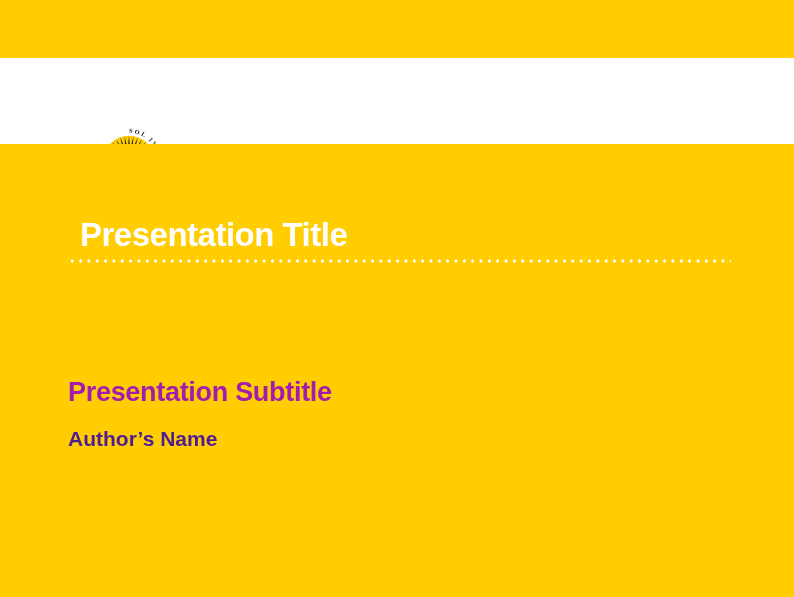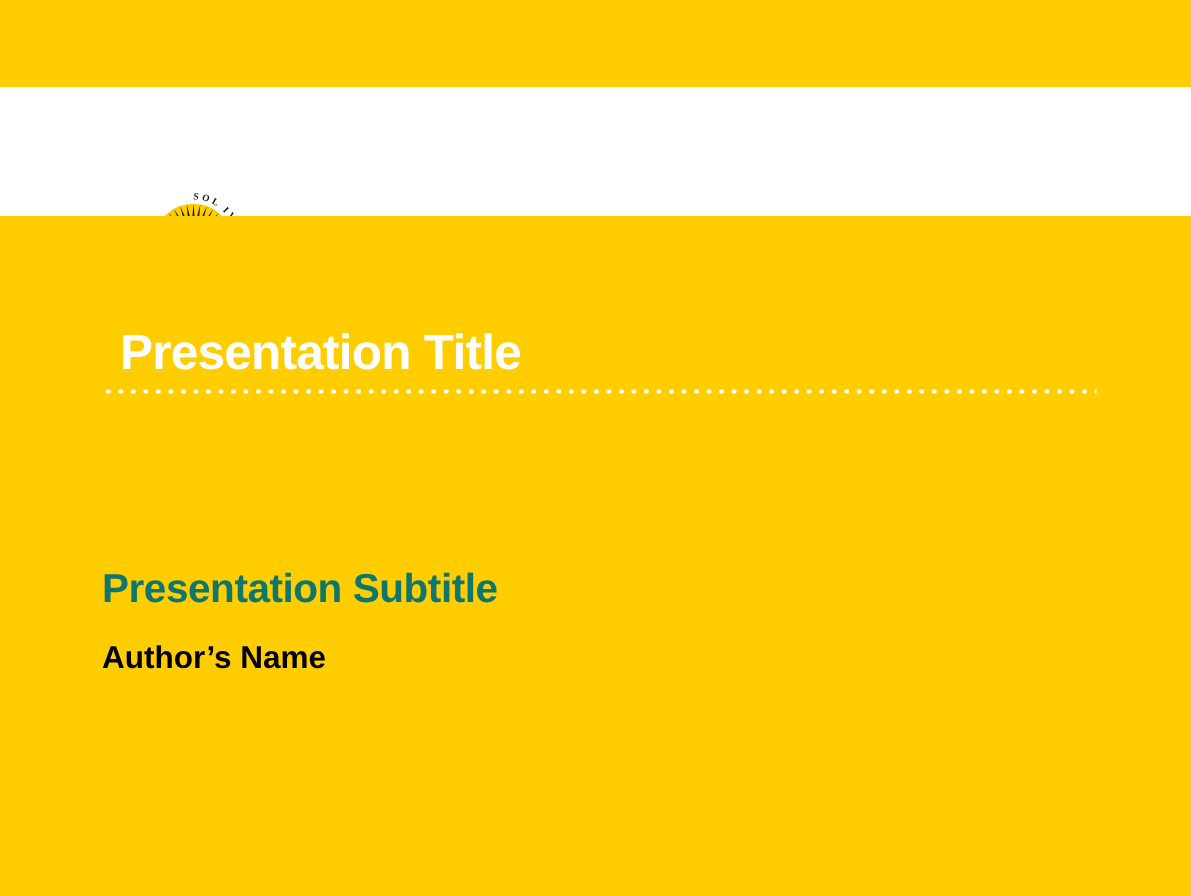--- a/index.html
+++ b/index.html
@@ -67,31 +67,31 @@
     background-position: left center;
   }
   .subtitle {
     position: absolute;
     left: 68px; top: 377px;
     margin: 0;
     font-size: 27px;
     font-weight: bold;
     letter-spacing: -0.3px;
     line-height: 1.15;
-    color: #0f766e;
+    color: #a21caf;
     white-space: nowrap;
   }
   .author {
     position: absolute;
     left: 68px; top: 427px;
     margin: 0;
     font-size: 21px;
     font-weight: bold;
     line-height: 1.15;
-    color: #000000;
+    color: #4c1d95;
     white-space: nowrap;
   }
 </style>
 </head>
 <body>
 
 <div class="slide">
 
   <div class="band-top"></div>
 

